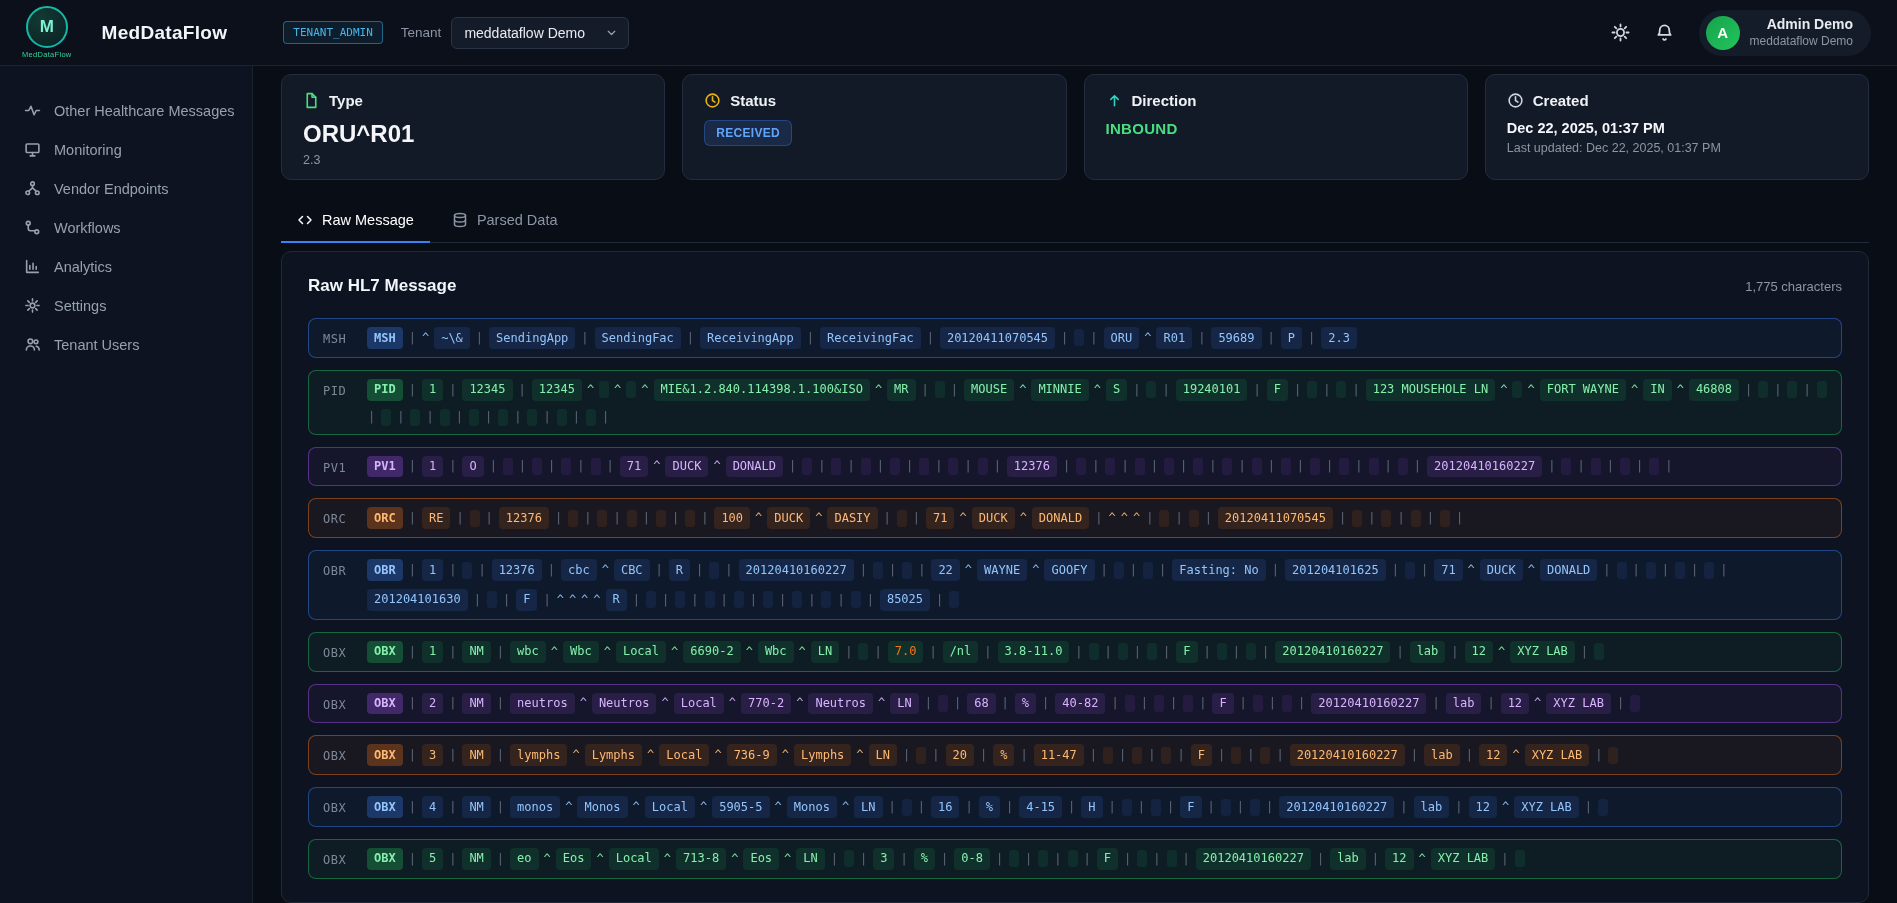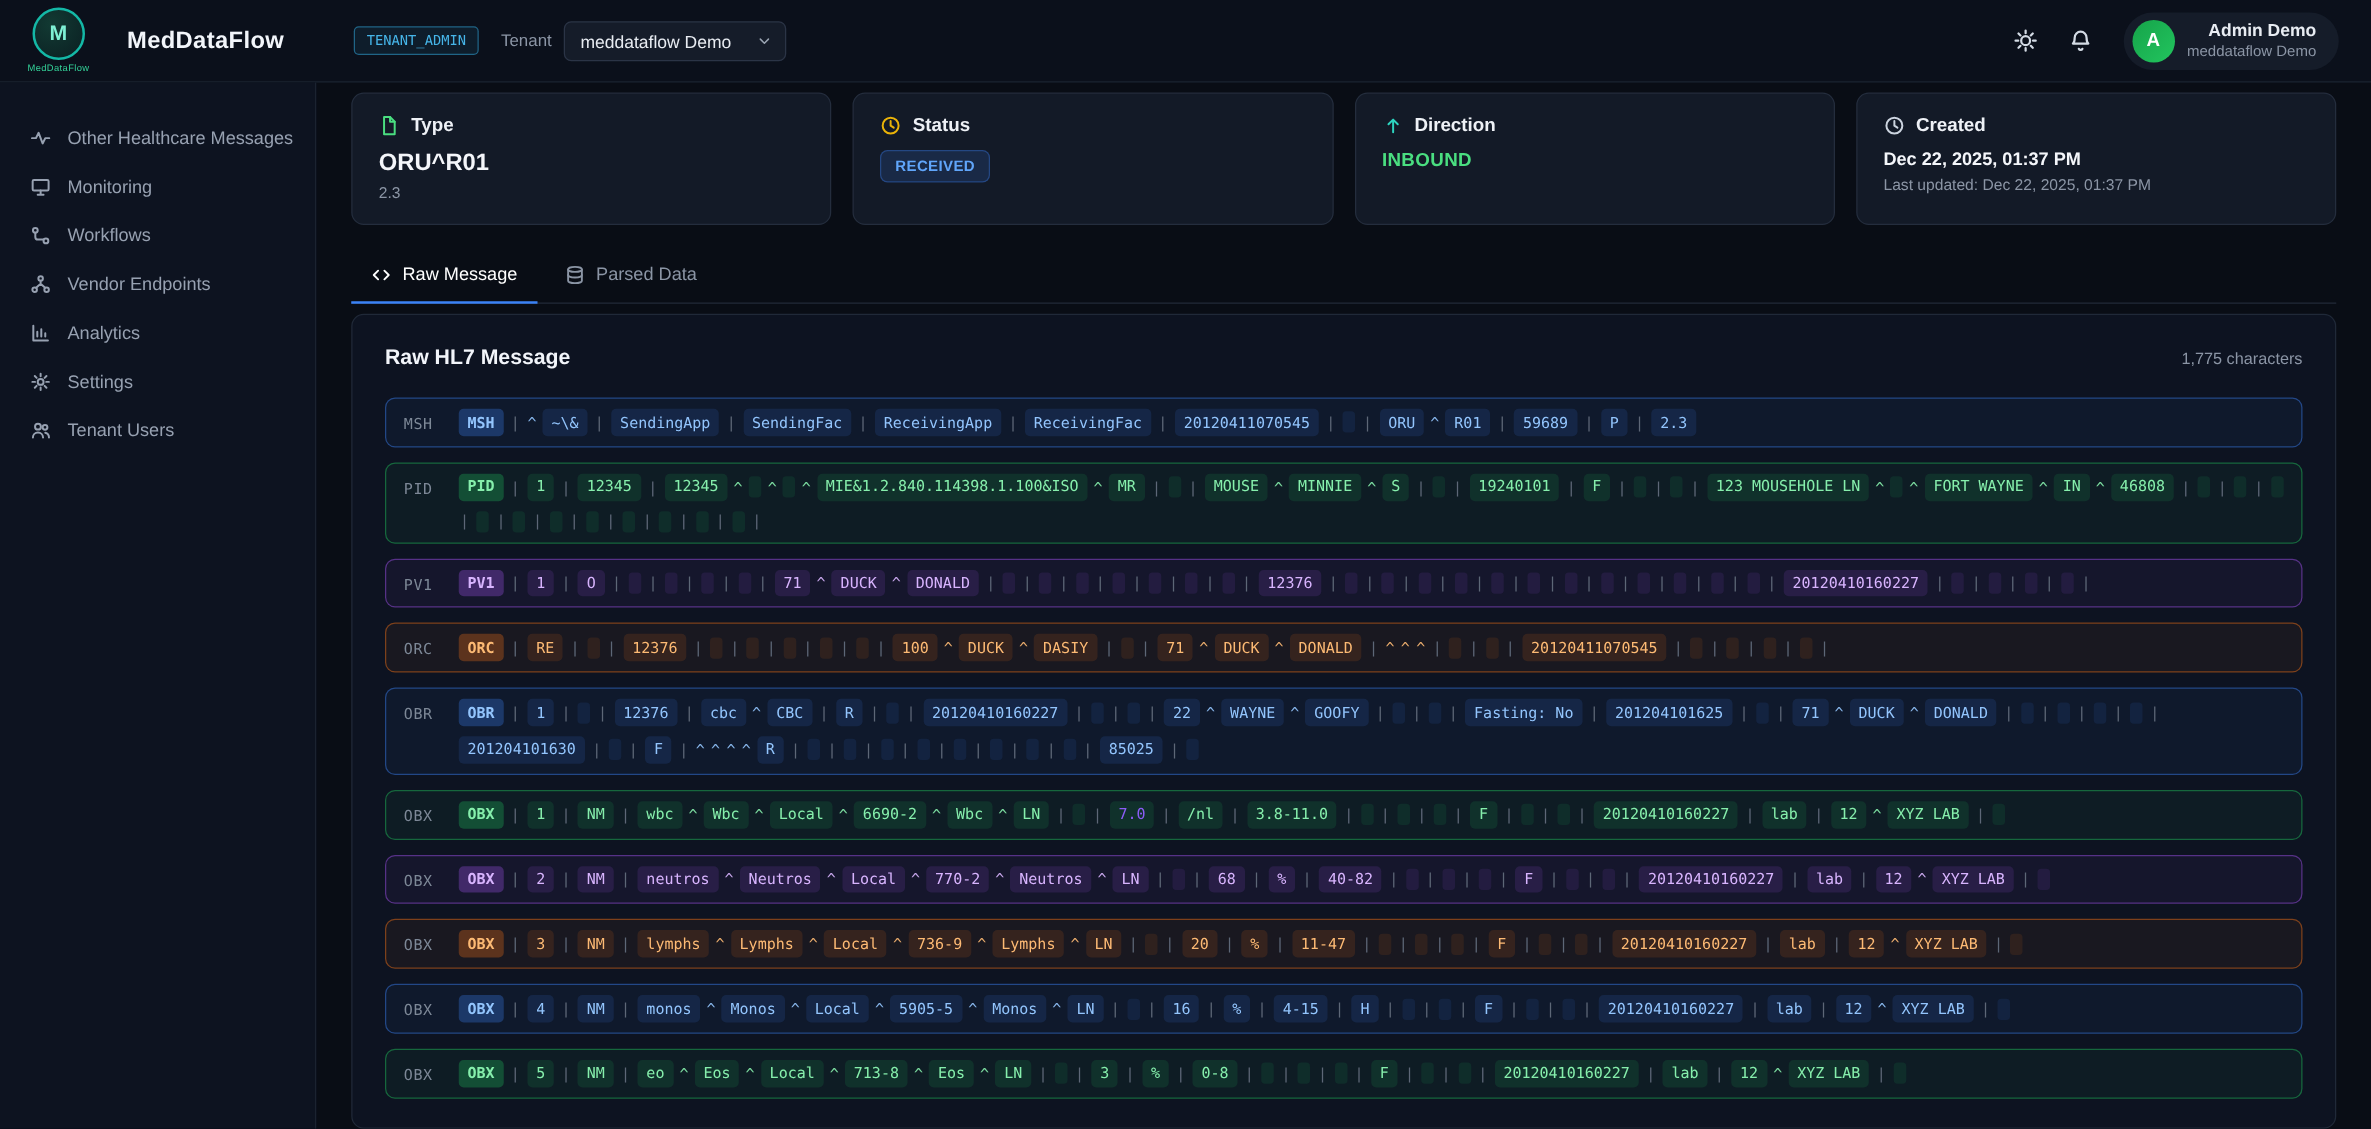--- a/index.html
+++ b/index.html
@@ -43,21 +43,21 @@
 .side-icon{width:17px;height:17px;flex:0 0 17px}
 .main{flex:1;min-width:0;padding:8px 28px 0;display:flex;flex-direction:column}
 
 
 .cards{display:grid;grid-template-columns:repeat(4,1fr);gap:17px}
 .card{background:#131a27;border:1px solid #242d3d;border-radius:10px;padding:17px 21px;height:106px}
 .card-head{display:flex;align-items:center;gap:9px;margin-bottom:11px}
 .card-icon{width:17px;height:17px}
 .ic-green{color:#4ade80}.ic-yellow{color:#eab308}.ic-teal{color:#2dd4bf}.ic-gray{color:#ccd4df}
 .card-title{font-size:15px;font-weight:bold;color:#eef1f6}
-.card-value{font-size:19px;font-weight:bold;color:#f4f6fa}
+.card-value{font-size:24px;font-weight:bold;color:#f4f6fa}
 .card-sub{font-size:12.5px;color:#8b95a5;margin-top:5px}
 .badge-received{display:inline-block;font-size:12px;font-weight:bold;color:#60a5fa;
   background:rgba(59,130,246,.15);border:1px solid rgba(59,130,246,.35);border-radius:6px;
   padding:5px 11px;letter-spacing:.3px}
 .dir-value{font-size:15px;font-weight:bold;color:#4ade80;letter-spacing:.3px}
 .created-value{font-size:14.5px;font-weight:bold;color:#f4f6fa}
 
 
 .tabbar{display:flex;gap:6px;margin-top:22px;border-bottom:1px solid #222a38}
 .tab{display:flex;align-items:center;gap:9px;padding:10px 16px 13px;font-size:14.5px;color:#8b95a5;
@@ -148,34 +148,34 @@
           </div>
           <div class="side-item">
             <span class="side-icon"><svg viewBox="0 0 16 16" fill="none" stroke="currentColor" stroke-width="1.5" stroke-linecap="round" stroke-linejoin="round">
                 <rect x="2" y="2.8" width="12" height="8" rx="1"></rect>
                 <path d="M5.8 14h4.4M8 10.8V14"></path>
               </svg></span>
             <span class="side-label">Monitoring</span>
           </div>
           <div class="side-item">
             <span class="side-icon"><svg viewBox="0 0 16 16" fill="none" stroke="currentColor" stroke-width="1.5" stroke-linecap="round" stroke-linejoin="round">
-                <circle cx="4" cy="4" r="1.8"></circle>
-                <circle cx="12" cy="12" r="1.8"></circle>
-                <path d="M4 5.8V9a2 2 0 0 0 2 2h4.2"></path>
-              </svg></span>
-            <span class="side-label">Workflows</span>
-          </div>
-          <div class="side-item">
-            <span class="side-icon"><svg viewBox="0 0 16 16" fill="none" stroke="currentColor" stroke-width="1.5" stroke-linecap="round" stroke-linejoin="round">
                 <circle cx="8" cy="3.5" r="1.7"></circle>
                 <circle cx="3.5" cy="12" r="1.7"></circle>
                 <circle cx="12.5" cy="12" r="1.7"></circle>
                 <path d="M8 5.2v2.3M8 7.5l-3.4 3M8 7.5l3.4 3"></path>
               </svg></span>
             <span class="side-label">Vendor Endpoints</span>
+          </div>
+          <div class="side-item">
+            <span class="side-icon"><svg viewBox="0 0 16 16" fill="none" stroke="currentColor" stroke-width="1.5" stroke-linecap="round" stroke-linejoin="round">
+                <circle cx="4" cy="4" r="1.8"></circle>
+                <circle cx="12" cy="12" r="1.8"></circle>
+                <path d="M4 5.8V9a2 2 0 0 0 2 2h4.2"></path>
+              </svg></span>
+            <span class="side-label">Workflows</span>
           </div>
           <div class="side-item">
             <span class="side-icon"><svg viewBox="0 0 16 16" fill="none" stroke="currentColor" stroke-width="1.5" stroke-linecap="round" stroke-linejoin="round">
                 <path d="M2.5 2.5v11h11"></path>
                 <path d="M5.5 10.5V7M8.5 10.5V5M11.5 10.5V8"></path>
               </svg></span>
             <span class="side-label">Analytics</span>
           </div>
           <div class="side-item">
             <span class="side-icon"><svg viewBox="0 0 16 16" fill="none" stroke="currentColor" stroke-width="1.5" stroke-linecap="round" stroke-linejoin="round">
@@ -612,21 +612,21 @@
                 <span class="tok-chip" style="background:rgba(34,197,94,0.13);color:#86efac">Local</span>
                 <span class="tok-caret" style="color:#86efac">^</span>
                 <span class="tok-chip" style="background:rgba(34,197,94,0.13);color:#86efac">6690-2</span>
                 <span class="tok-caret" style="color:#86efac">^</span>
                 <span class="tok-chip" style="background:rgba(34,197,94,0.13);color:#86efac">Wbc</span>
                 <span class="tok-caret" style="color:#86efac">^</span>
                 <span class="tok-chip" style="background:rgba(34,197,94,0.13);color:#86efac">LN</span>
                 <span class="tok-pipe">|</span>
                 <span class="tok-empty" style="background:rgba(34,197,94,0.10)"></span>
                 <span class="tok-pipe">|</span>
-                <span class="tok-chip" style="background:rgba(34,197,94,0.13);color:#8b5cf6">7.0</span>
+                <span class="tok-chip" style="background:rgba(34,197,94,0.13);color:#f97316">7.0</span>
                 <span class="tok-pipe">|</span>
                 <span class="tok-chip" style="background:rgba(34,197,94,0.13);color:#86efac">/nl</span>
                 <span class="tok-pipe">|</span>
                 <span class="tok-chip" style="background:rgba(34,197,94,0.13);color:#86efac">3.8-11.0</span>
                 <span class="tok-pipe">|</span>
                 <span class="tok-empty" style="background:rgba(34,197,94,0.10)"></span>
                 <span class="tok-pipe">|</span>
                 <span class="tok-empty" style="background:rgba(34,197,94,0.10)"></span>
                 <span class="tok-pipe">|</span>
                 <span class="tok-empty" style="background:rgba(34,197,94,0.10)"></span>

